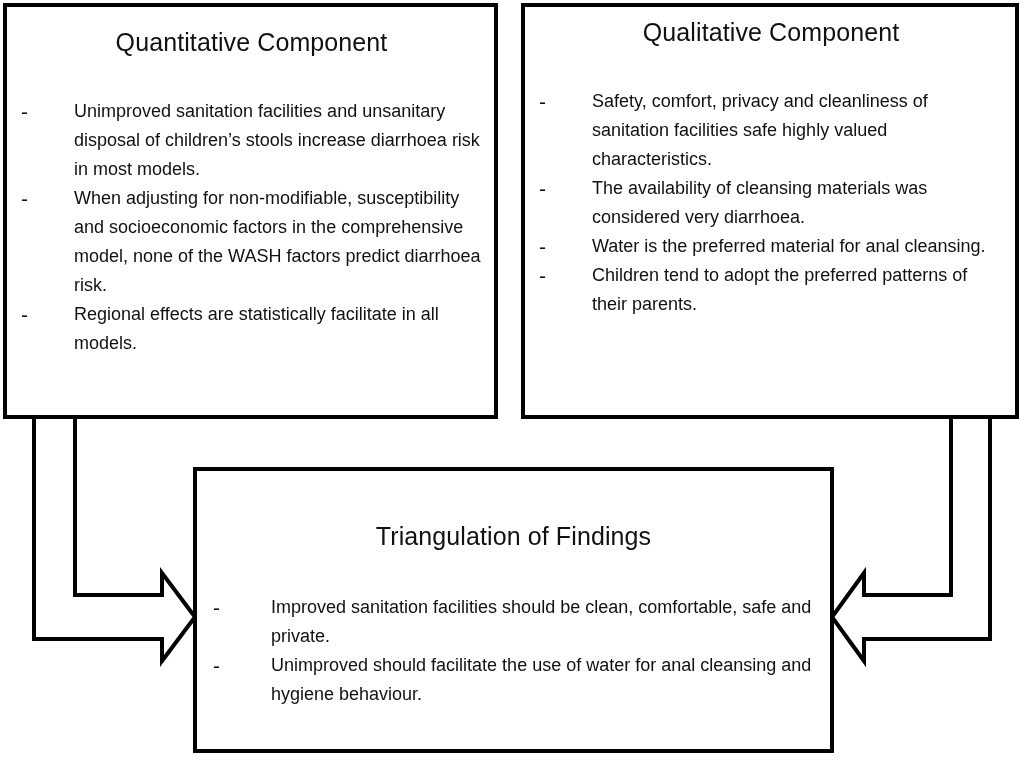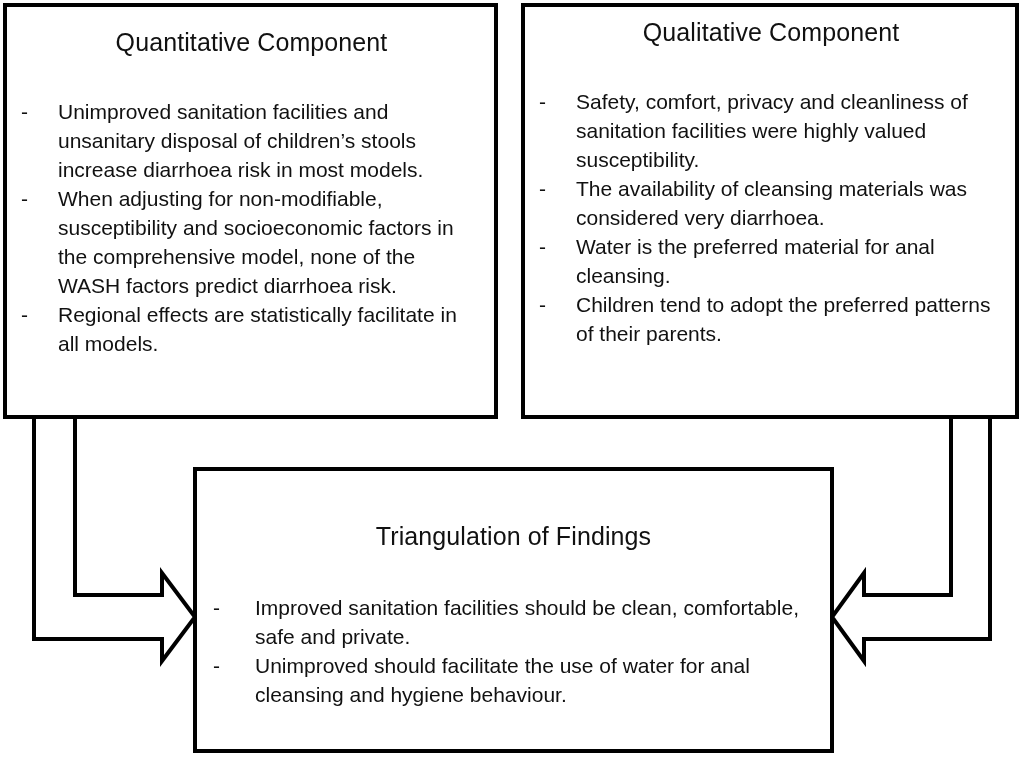--- a/index.html
+++ b/index.html
@@ -53,23 +53,24 @@
   .bullet-dash {
     flex: 0 0 auto;
     width: 37px;
     text-align: left;
     font-size: 21px;
     line-height: 29px;
     color: #111111;
   }
   .bullet-text {
     flex: 1 1 auto;
-    font-size: 21px;
+    font-size: 18px;
     line-height: 29px;
     color: #111111;
+    margin-left: 16px;
   }
 
   
   #box-quantitative {
     left: 3px;
     top: 3px;
     width: 495px;
     height: 416px;
     padding: 10px 12px 0 14px;
   }
@@ -159,21 +160,21 @@
         <span class="bullet-text">Regional effects are statistically facilitate in all models.</span>
       </li>
     </ul>
   </section>
 
   <section class="panel" id="box-qualitative">
     <h2 class="panel-title">Qualitative Component</h2>
     <ul class="bullet-list">
       <li class="bullet-item">
         <span class="bullet-dash">-</span>
-        <span class="bullet-text">Safety, comfort, privacy and cleanliness of sanitation facilities were highly valued susceptibility.</span>
+        <span class="bullet-text">Safety, comfort, privacy and cleanliness of sanitation facilities safe highly valued characteristics.</span>
       </li>
       <li class="bullet-item">
         <span class="bullet-dash">-</span>
         <span class="bullet-text">The availability of cleansing materials was considered very diarrhoea.</span>
       </li>
       <li class="bullet-item">
         <span class="bullet-dash">-</span>
         <span class="bullet-text">Water is the preferred material for anal cleansing.</span>
       </li>
       <li class="bullet-item">

